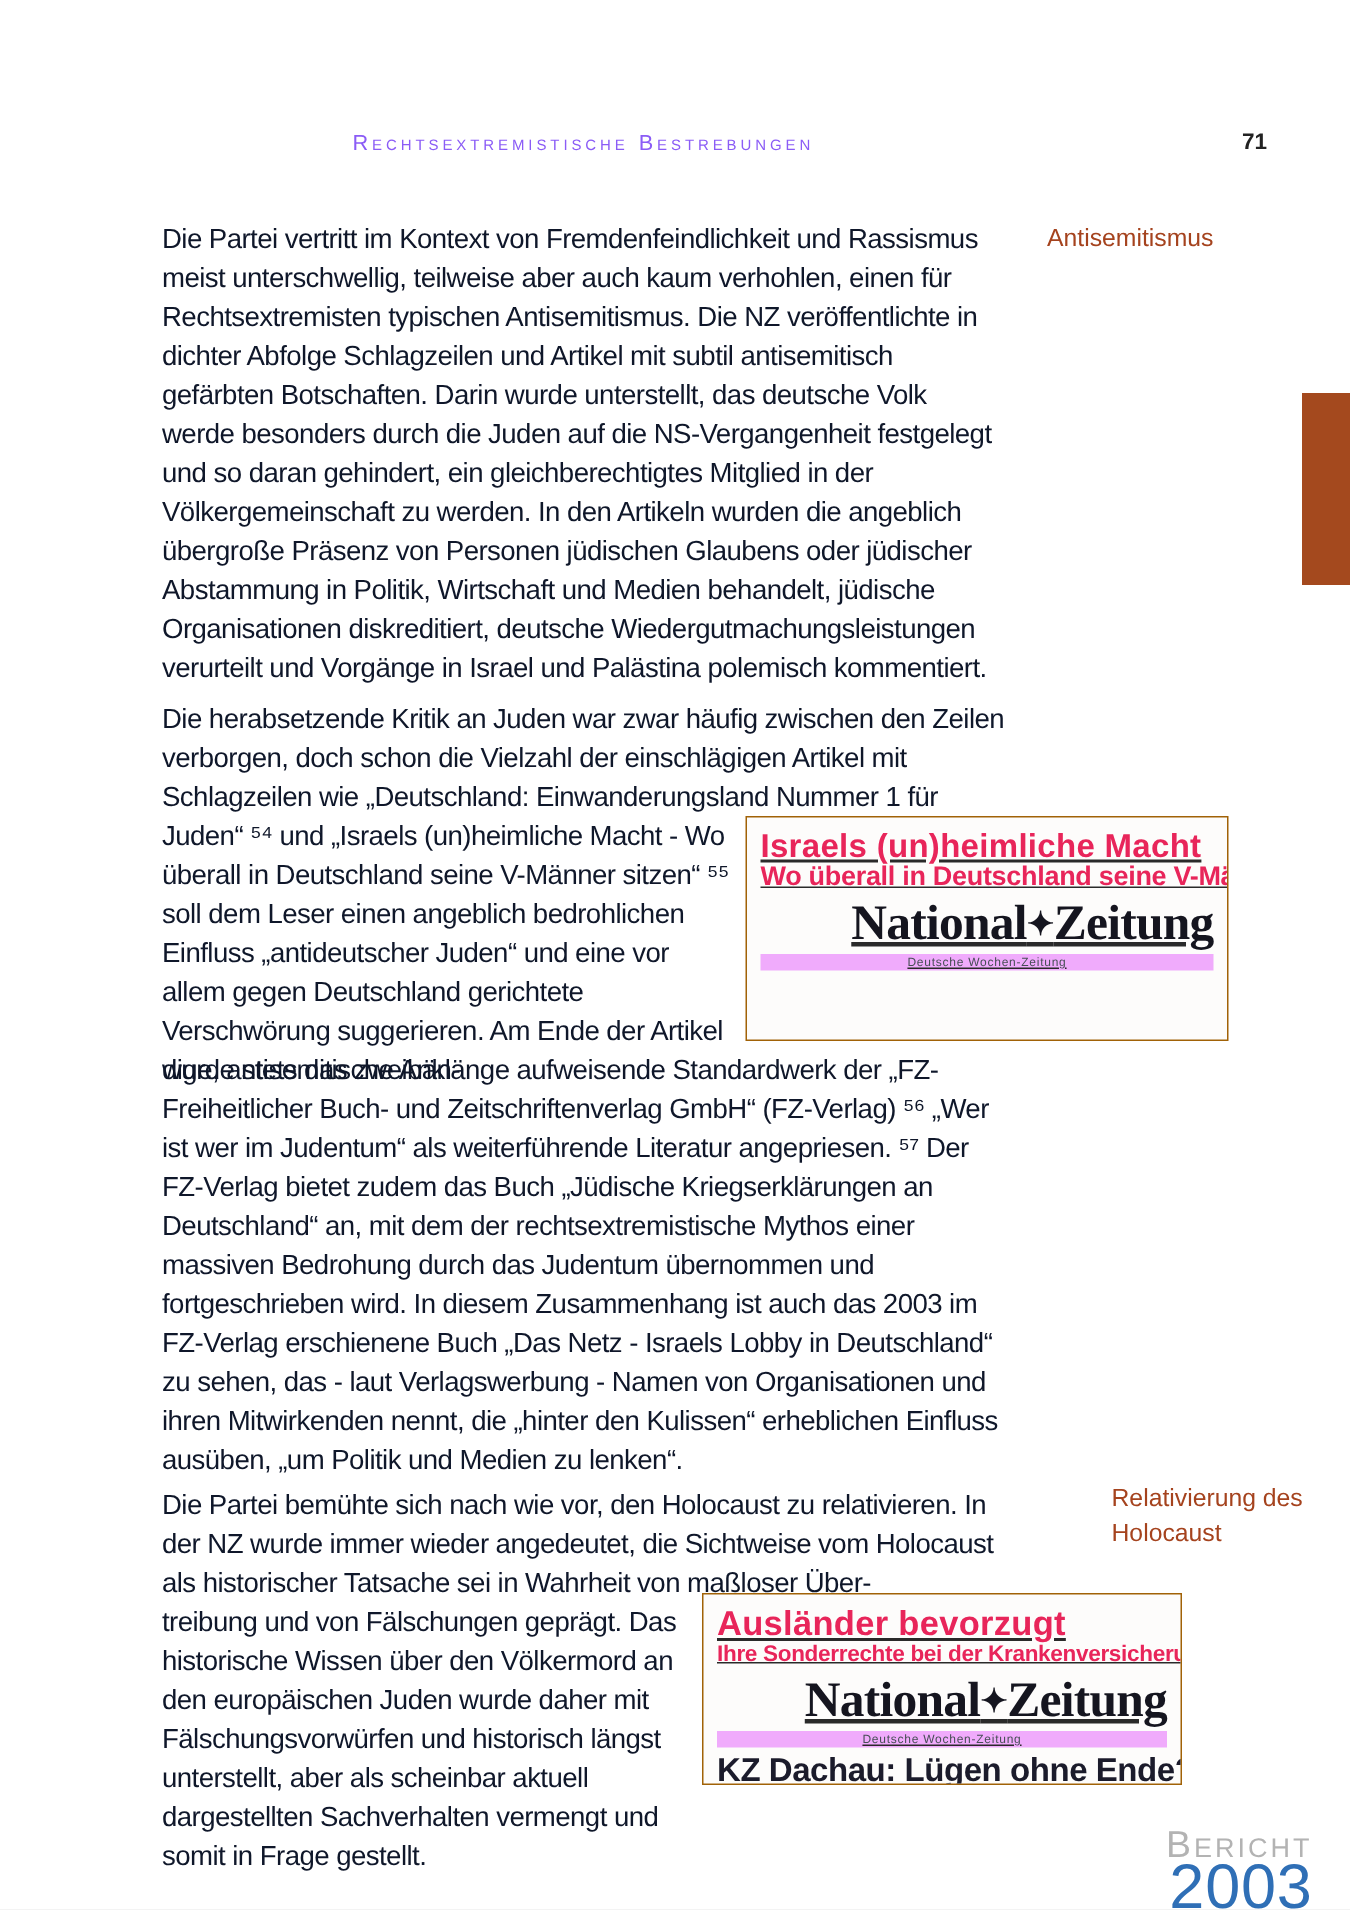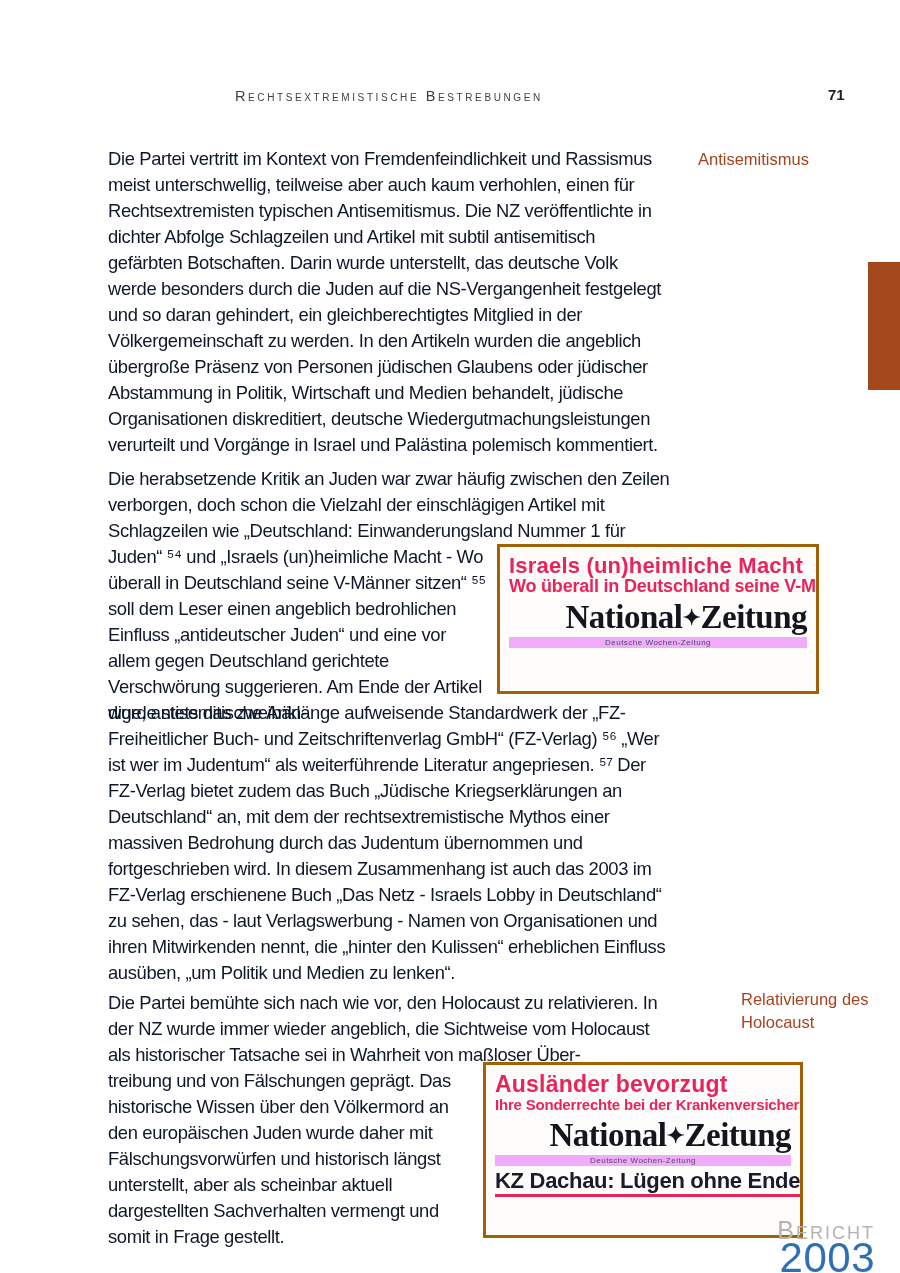--- a/index.html
+++ b/index.html
@@ -4,21 +4,21 @@
 <style>
   html,body{margin:0;padding:0;background:#e9e9e9;}
   .page{
     position:relative;width:900px;height:1273px;background:#ffffff;
     font-family:"Liberation Sans",sans-serif;color:#2a2a2a;overflow:hidden;
     margin:0 auto;
   }
   
   .hdr-title{
     position:absolute;left:235px;top:88px;
-    font-size:14.5px;letter-spacing:2.6px;color:#404040;
+    font-size:14.5px;letter-spacing:2.6px;color:#8b5cf6;
     font-variant:small-caps;font-weight:500;
   }
   .hdr-page{
     position:absolute;left:828px;top:86px;
     font-size:15px;font-weight:bold;color:#222;
   }
   
   .edge-tab{
     position:absolute;left:868px;top:262px;width:32px;height:128px;
     background:#a4491e;
@@ -37,25 +37,25 @@
   .p3b{top:1068px;width:372px;}
   
   .mnote{
     position:absolute;left:698px;
     font-size:16.5px;line-height:23px;color:#a5431e;
   }
   .mn1{top:148px;width:170px;}
   .mn2{top:988px;width:150px;margin-left:43px;}
   
   .clip{
-    position:absolute;background:#fdfcfb;border:3px solid #a16207;
-    box-sizing:border-box;padding:7px 9px 6px 9px;overflow:hidden;
+    position:absolute;background:#fdfcfb;border:1px solid #a16207;
+    box-sizing:border-box;padding:7px 9px 6px 9px;overflow:hidden;text-decoration:underline;
   }
   .clip1{left:497px;top:544px;width:322px;height:150px;}
-  .clip2{left:483px;top:1062px;width:320px;height:176px;}
+  .clip2{left:468px;top:1062px;width:320px;height:128px;}
   .clip-headline{
     font-weight:bold;color:#e8255a;font-size:22px;line-height:24px;
     letter-spacing:0.2px;white-space:nowrap;
   }
   .clip2 .clip-headline{font-size:23px;}
   .clip-subrow{
     display:flex;align-items:center;justify-content:space-between;
     margin-top:1px;
   }
   .clip-subheadline{
@@ -106,21 +106,21 @@
   <div class="hdr-page">71</div>
 
   <div class="edge-tab"></div>
 
   <div class="para p1">Die Partei vertritt im Kontext von Fremdenfeindlichkeit und Rassismus meist unterschwellig, teilweise aber auch kaum verhohlen, einen für Rechtsextremisten typischen Antisemitismus. Die NZ veröffentlichte in dichter Abfolge Schlagzeilen und Artikel mit subtil antisemitisch gefärbten Botschaften. Darin wurde unterstellt, das deutsche Volk werde besonders durch die Juden auf die NS-Vergangenheit festgelegt und so daran gehindert, ein gleichberechtigtes Mitglied in der Völkergemeinschaft zu werden. In den Artikeln wurden die angeblich übergroße Präsenz von Personen jüdischen Glaubens oder jüdischer Abstammung in Politik, Wirtschaft und Medien behandelt, jüdische Organisationen diskreditiert, deutsche Wiedergutmachungsleistungen verurteilt und Vorgänge in Israel und Palästina polemisch kommentiert.</div>
 
   <div class="para p2a">Die herabsetzende Kritik an Juden war zwar häufig zwischen den Zeilen verborgen, doch schon die Vielzahl der einschlägigen Artikel mit Schlagzeilen wie „Deutschland: Einwanderungsland Nummer 1 für</div>
   <div class="para p2b">Juden“ ⁵⁴ und „Israels (un)heimliche Macht - Wo überall in Deutschland seine V-Männer sitzen“ ⁵⁵ soll dem Leser einen angeblich bedrohlichen Einfluss „antideutscher Juden“ und eine vor allem gegen Deutschland gerichtete Verschwörung suggerieren. Am Ende der Artikel wurde stets das zweibän-</div>
   <div class="para p2c">dige, antisemitische Anklänge aufweisende Standardwerk der „FZ-Freiheitlicher Buch- und Zeitschriftenverlag GmbH“ (FZ-Verlag) ⁵⁶ „Wer ist wer im Judentum“ als weiterführende Literatur angepriesen. ⁵⁷ Der FZ-Verlag bietet zudem das Buch „Jüdische Kriegserklärungen an Deutschland“ an, mit dem der rechtsextremistische Mythos einer massiven Bedrohung durch das Judentum übernommen und fortgeschrieben wird. In diesem Zusammenhang ist auch das 2003 im FZ-Verlag erschienene Buch „Das Netz - Israels Lobby in Deutschland“ zu sehen, das - laut Verlagswerbung - Namen von Organisationen und ihren Mitwirkenden nennt, die „hinter den Kulissen“ erheblichen Einfluss ausüben, „um Politik und Medien zu lenken“.</div>
 
-  <div class="para p3a">Die Partei bemühte sich nach wie vor, den Holocaust zu relativieren. In der NZ wurde immer wieder angeblich, die Sichtweise vom Holocaust als historischer Tatsache sei in Wahrheit von maßloser Über-</div>
+  <div class="para p3a">Die Partei bemühte sich nach wie vor, den Holocaust zu relativieren. In der NZ wurde immer wieder angedeutet, die Sichtweise vom Holocaust als historischer Tatsache sei in Wahrheit von maßloser Über-</div>
   <div class="para p3b">treibung und von Fälschungen geprägt. Das historische Wissen über den Völkermord an den europäischen Juden wurde daher mit Fälschungsvorwürfen und historisch längst unterstellt, aber als scheinbar aktuell dargestellten Sachverhalten vermengt und somit in Frage gestellt.</div>
 
   <div class="mnote mn1">Antisemitismus</div>
   <div class="mnote mn2">Relativierung des Holocaust</div>
 
   <div class="clip clip1">
     <div class="clip-headline">Israels (un)heimliche Macht</div>
     <div class="clip-subrow">
       <span class="clip-subheadline">Wo überall in Deutschland seine V-Männer sitzen</span>
       <span class="clip-badge"></span>

